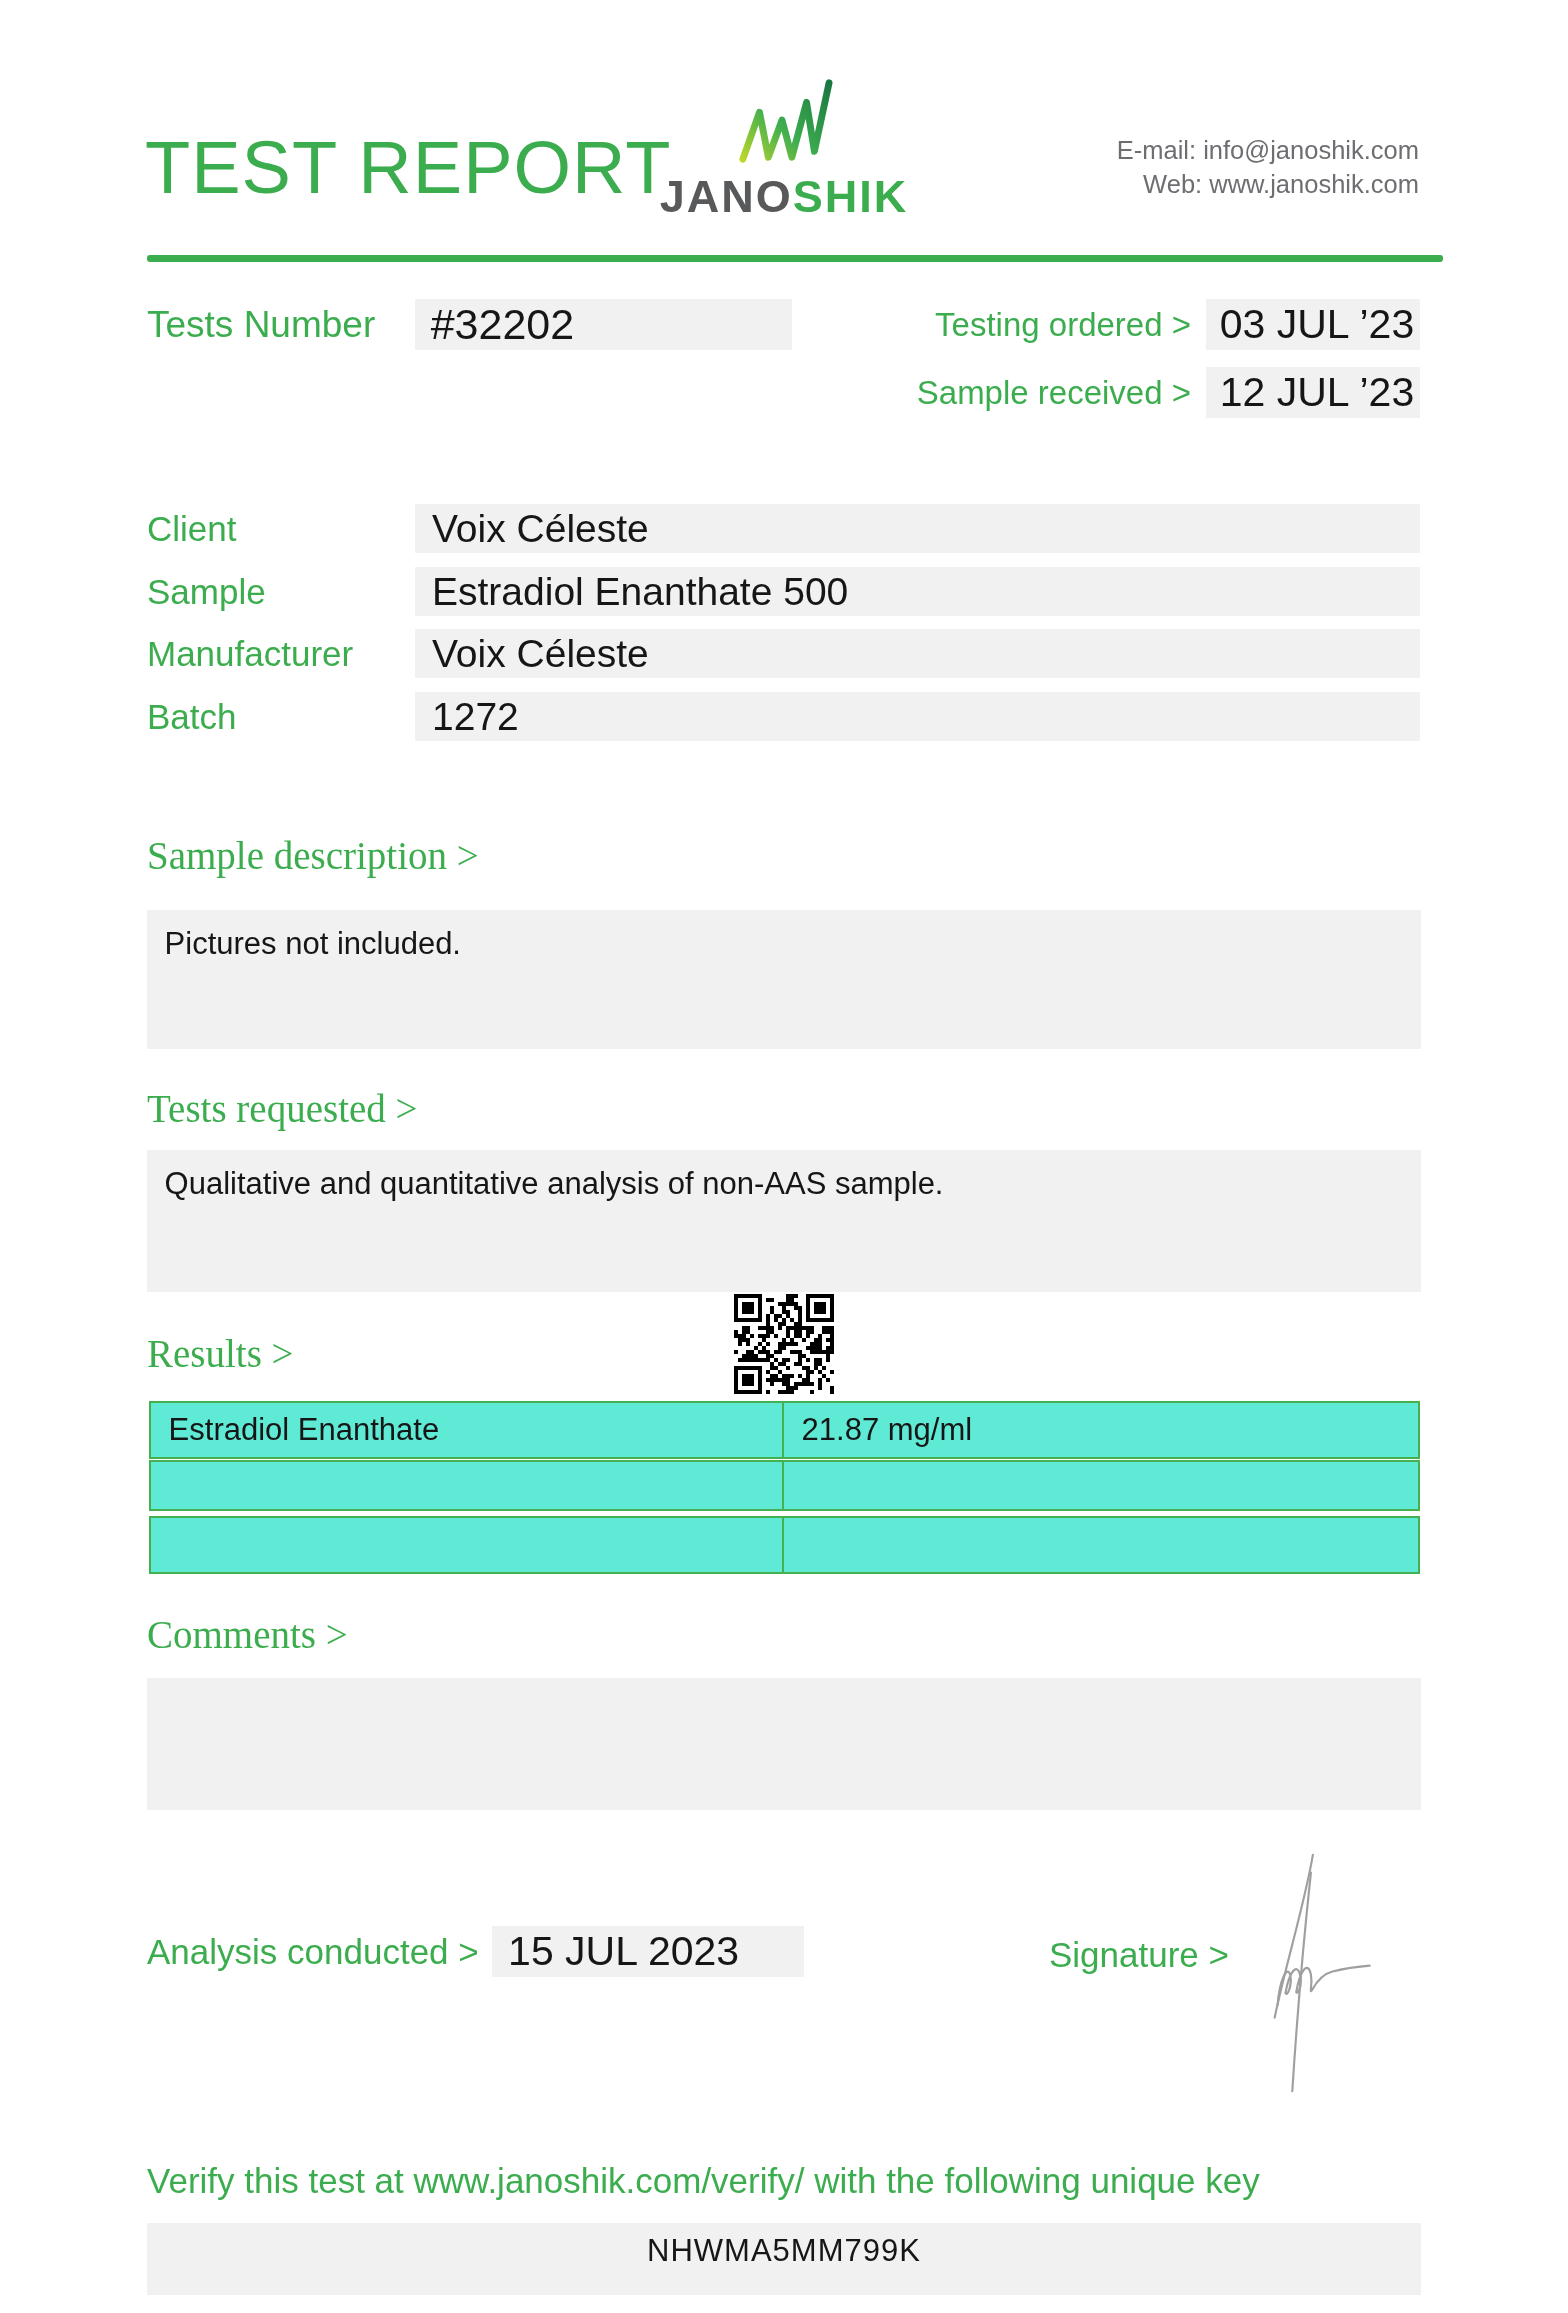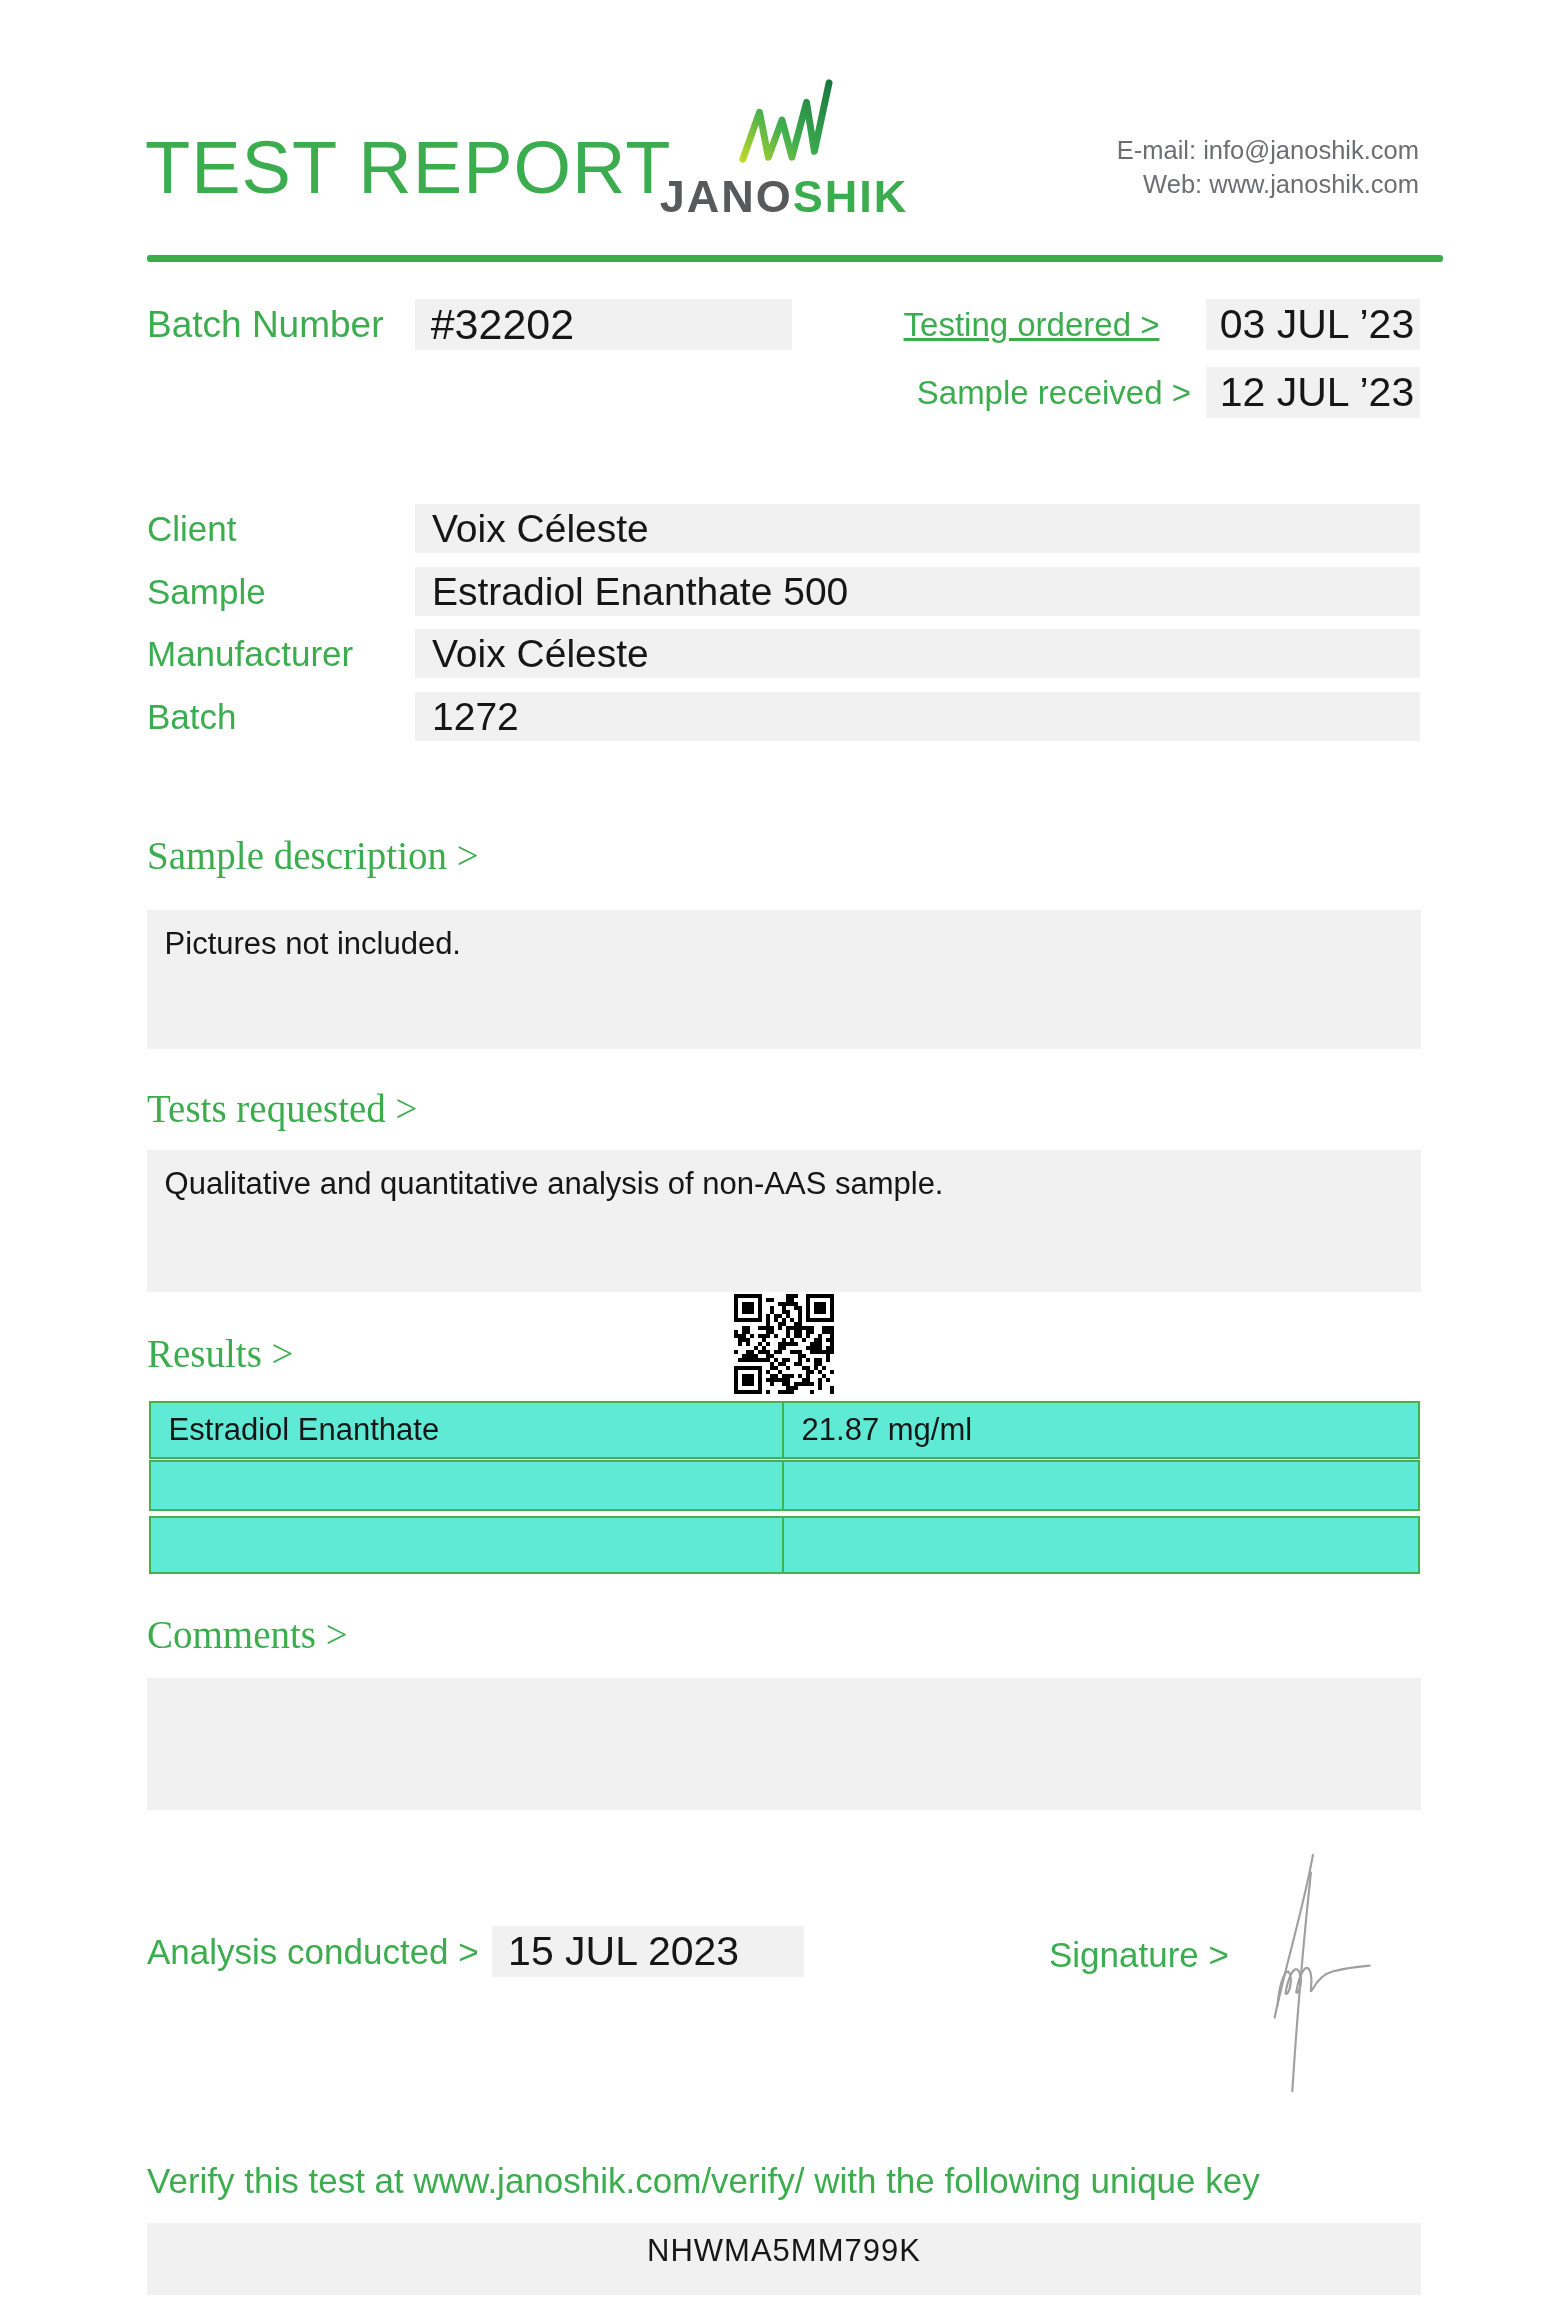--- a/index.html
+++ b/index.html
@@ -24,21 +24,21 @@
   .contact{position:absolute;right:149px;top:133px;text-align:right;font-size:25.5px;color:var(--muted);line-height:34px;white-space:nowrap;}
   .rule{position:absolute;left:147px;top:255px;width:1296px;height:6.9px;background:var(--green);border-radius:2.9px;}
 
   
   .glabel{color:var(--green);white-space:nowrap;}
   .vbox{background:var(--box);color:var(--ink);white-space:nowrap;overflow:hidden;}
 
   
   .task-label{position:absolute;left:147px;top:299px;height:51px;line-height:51px;font-size:37px;}
   .task-box{position:absolute;left:415px;top:299px;width:377px;height:51px;line-height:51px;font-size:43px;padding-left:15.7px;}
-  .ordered-label{position:absolute;left:872px;top:299px;width:319px;height:51px;line-height:51px;font-size:33px;text-align:center;text-decoration:underline;}
+  .ordered-label{position:absolute;left:872px;top:299px;width:319px;height:51px;line-height:51px;font-size:33px;text-align:right;}
   .ordered-box{position:absolute;left:1206px;top:299px;width:214px;height:51px;line-height:51px;font-size:41px;padding-left:13.7px;}
   .received-label{position:absolute;left:872px;top:367px;width:319px;height:51px;line-height:51px;font-size:33px;text-align:right;}
   .received-box{position:absolute;left:1206px;top:367px;width:214px;height:51px;line-height:51px;font-size:41px;padding-left:13.7px;}
 
   
   .info-row{position:absolute;left:147px;width:1274px;height:49px;}
   .info-row .lab{position:absolute;left:0;top:0;height:49px;line-height:49px;font-size:35px;}
   .info-row .val{position:absolute;left:268px;top:0;width:1005px;height:49px;line-height:49px;font-size:39px;padding-left:17px;}
 
   
@@ -99,21 +99,21 @@
       <span>info@janoshik.com</span>
     </div>
     <div>
       <span>Web:</span>
       <span>www.janoshik.com</span>
     </div>
   </div>
 
   <div class="rule"></div>
 
-  <div class="task-label glabel">Batch Number</div>
+  <div class="task-label glabel">Tests Number</div>
   <div class="task-box vbox">#32202</div>
   <div class="ordered-label glabel">Testing ordered  &gt;</div>
   <div class="ordered-box vbox">03 JUL ’23</div>
   <div class="received-label glabel">Sample received &gt;</div>
   <div class="received-box vbox">12 JUL ’23</div>
 
   <div class="info-row" style="top:504px">
     <span class="lab glabel">Client</span>
     <span class="val vbox">Voix Céleste</span>
   </div>

